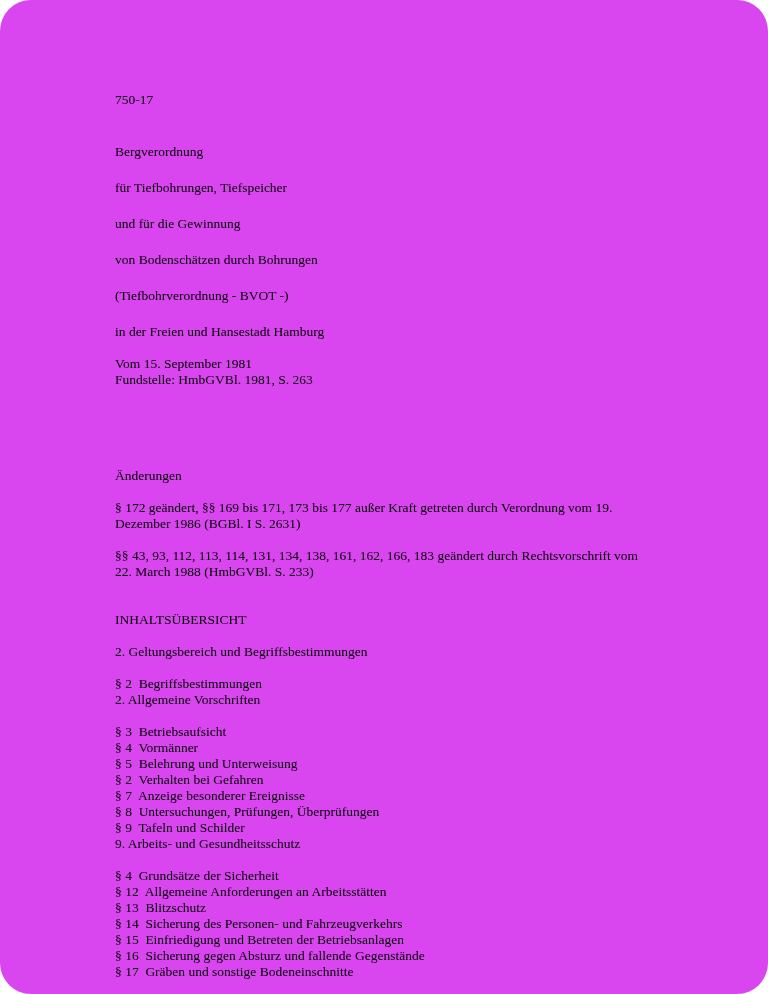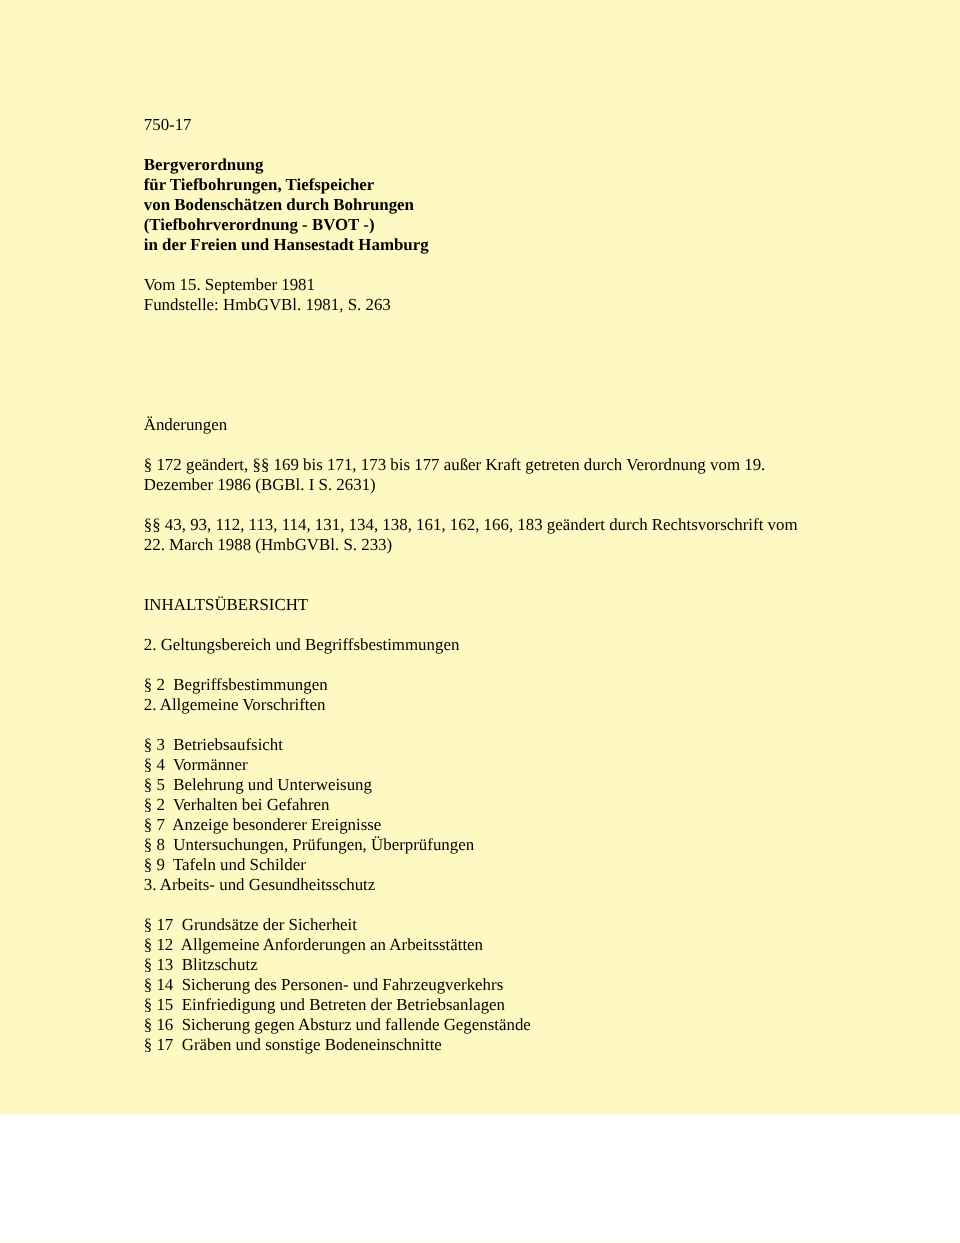--- a/index.html
+++ b/index.html
@@ -11,53 +11,56 @@
     width: 768px;
     height: 994px;
     position: relative;
     overflow: hidden;
   }
   .page {
     position: absolute;
     top: 0;
     left: 0;
     width: 768px;
-    height: 892px;
-    background: #fef9c3;
+    height: 994px;
+    background: #d946ef;
+    border-radius: 31px;
   }
   .doc-body {
     position: absolute;
     top: 92px;
     left: 115px;
     right: 88px;
     color: #000000;
     font-family: "Liberation Serif", "DejaVu Serif", serif;
     font-size: 13.5px;
     line-height: 16px;
   }
   .line {
     white-space: pre;
     min-height: 16px;
   }
   .line.bold {
-    font-weight: bold;
+    font-weight: normal;
+    margin-top: 20px;
   }
   .blank {
     height: 16px;
   }
 </style>
 </head>
 <body>
 
 <div class="page">
   <div class="doc-body">
       <div class="line">750-17</div>
       <div class="line blank"></div>
       <div class="line bold">Bergverordnung</div>
       <div class="line bold">für Tiefbohrungen, Tiefspeicher</div>
+      <div class="line bold">und für die Gewinnung</div>
       <div class="line bold">von Bodenschätzen durch Bohrungen</div>
       <div class="line bold">(Tiefbohrverordnung - BVOT -)</div>
       <div class="line bold">in der Freien und Hansestadt Hamburg</div>
       <div class="line blank"></div>
       <div class="line">Vom 15. September 1981</div>
       <div class="line">Fundstelle: HmbGVBl. 1981, S. 263</div>
       <div class="line blank"></div>
       <div class="line blank"></div>
       <div class="line blank"></div>
       <div class="line blank"></div>
@@ -78,23 +81,23 @@
       <div class="line">§ 2  Begriffsbestimmungen</div>
       <div class="line">2. Allgemeine Vorschriften</div>
       <div class="line blank"></div>
       <div class="line">§ 3  Betriebsaufsicht</div>
       <div class="line">§ 4  Vormänner</div>
       <div class="line">§ 5  Belehrung und Unterweisung</div>
       <div class="line">§ 2  Verhalten bei Gefahren</div>
       <div class="line">§ 7  Anzeige besonderer Ereignisse</div>
       <div class="line">§ 8  Untersuchungen, Prüfungen, Überprüfungen</div>
       <div class="line">§ 9  Tafeln und Schilder</div>
-      <div class="line">3. Arbeits- und Gesundheitsschutz</div>
+      <div class="line">9. Arbeits- und Gesundheitsschutz</div>
       <div class="line blank"></div>
-      <div class="line">§ 17  Grundsätze der Sicherheit</div>
+      <div class="line">§ 4  Grundsätze der Sicherheit</div>
       <div class="line">§ 12  Allgemeine Anforderungen an Arbeitsstätten</div>
       <div class="line">§ 13  Blitzschutz</div>
       <div class="line">§ 14  Sicherung des Personen- und Fahrzeugverkehrs</div>
       <div class="line">§ 15  Einfriedigung und Betreten der Betriebsanlagen</div>
       <div class="line">§ 16  Sicherung gegen Absturz und fallende Gegenstände</div>
       <div class="line">§ 17  Gräben und sonstige Bodeneinschnitte</div>
     </div>
 </div>
 
 </body></html>

